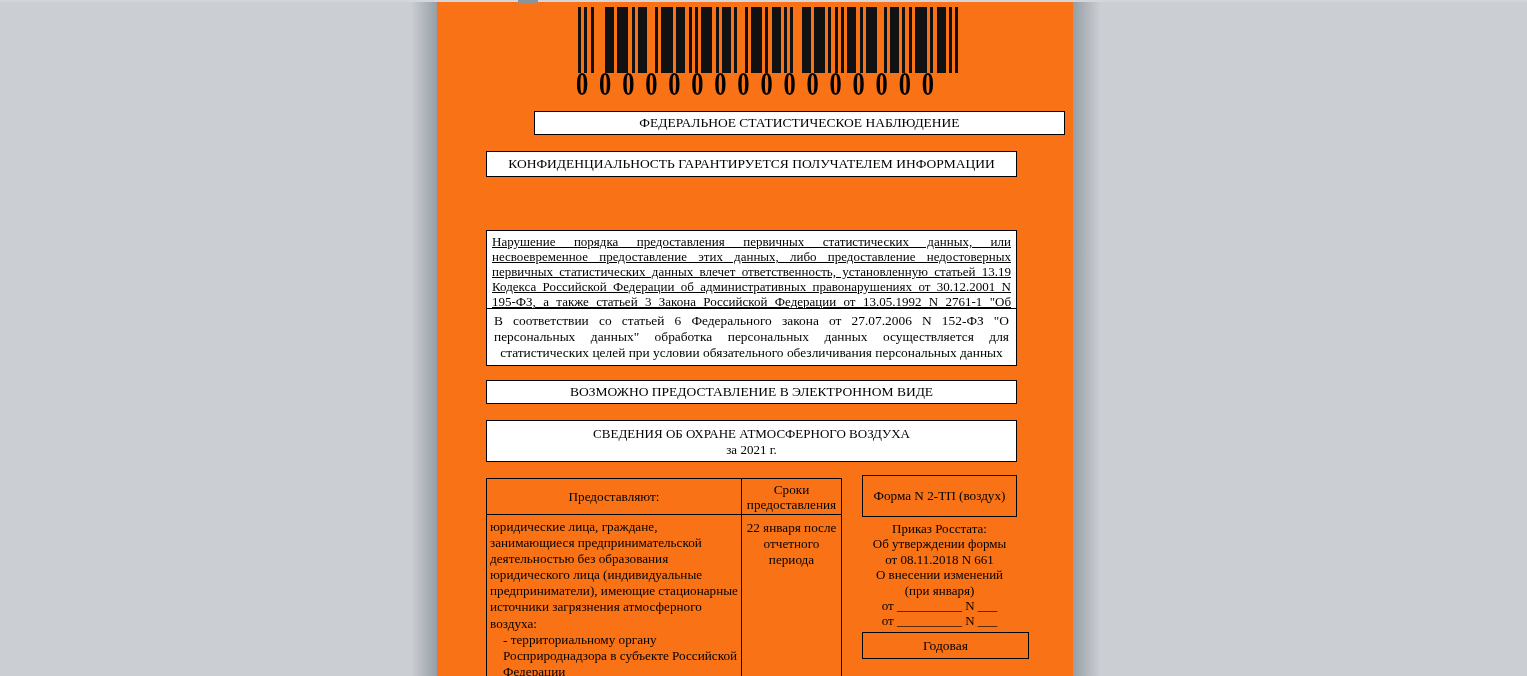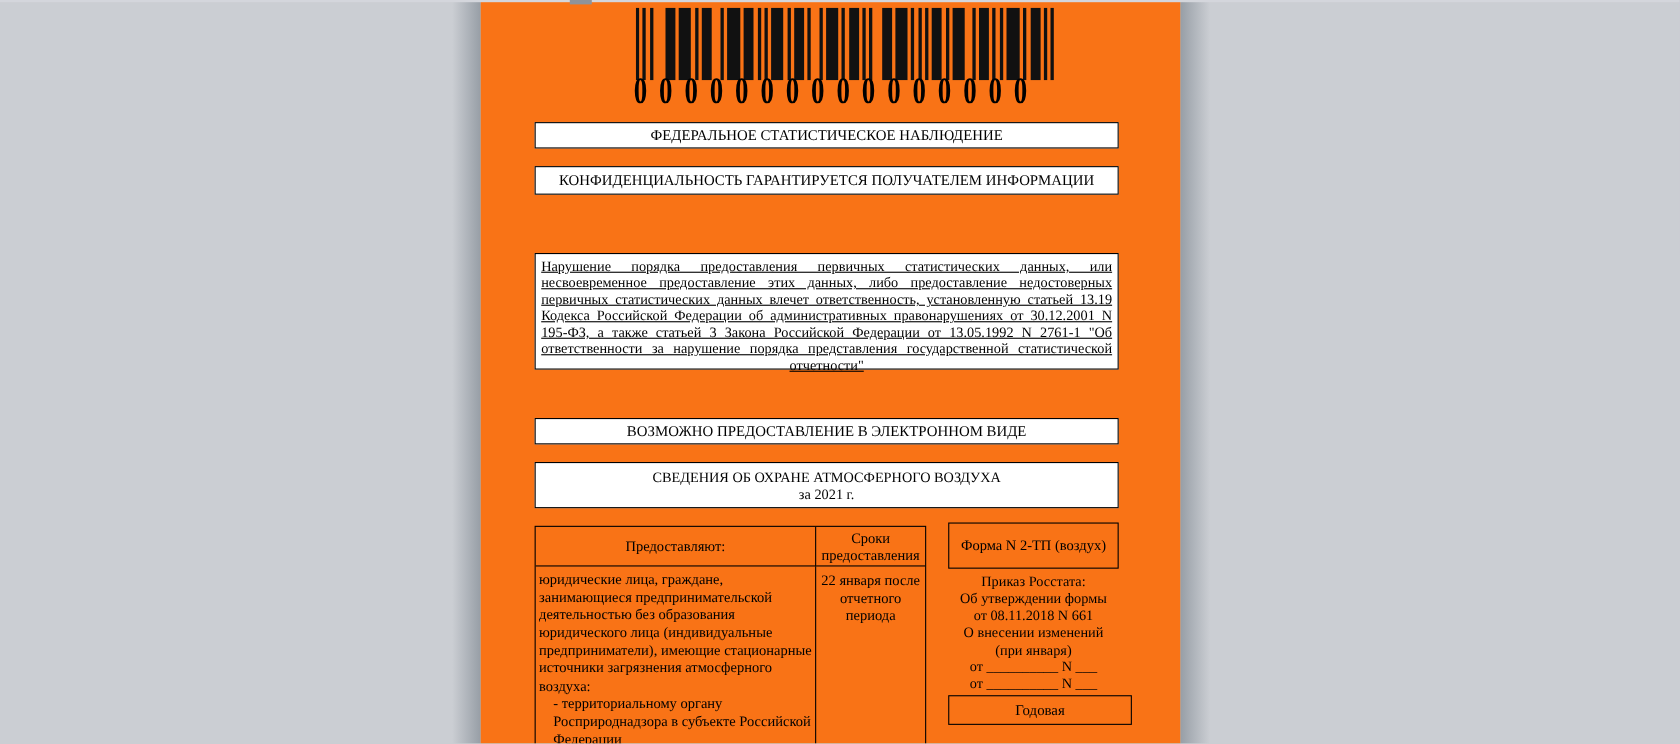--- a/index.html
+++ b/index.html
@@ -43,21 +43,21 @@
     transform: scaleX(0.72); transform-origin: 50% 50%;
     white-space: nowrap; line-height: 34px;
   }
   
   .nbox {
     position: absolute; left: 49px; width: 531px;
     border: 1.5px solid #000; background: #fff;
   }
   .nbox.center { display: flex; align-items: center; justify-content: center; text-align: center; }
   .caps { font-size: 13.5px; }
-  .box-federal   { top: 111px; height: 24px; }
+  .box-federal   { top: 111px; height: 24px; margin-left: 48px; }
   .box-confid    { top: 151px; height: 26px; }
   .box-violation { top: 190px; height: 106px; padding: 3px 5px; margin-top: 40px; }
   .box-personal  { top: 308px; height: 58px; padding: 4px 7px; }
   .box-electronic{ top: 380px; height: 24px; }
   .box-title     { top: 420px; height: 42px; padding-top: 5px; text-align: center; }
   .violation-text {
     font-size: 13px; line-height: 15px;
     text-align: justify; text-align-last: center;
     text-decoration: underline;
   }
@@ -160,20 +160,23 @@
   </div>
 
   <div class="nbox center box-confid">
     <span class="caps">КОНФИДЕНЦИАЛЬНОСТЬ ГАРАНТИРУЕТСЯ ПОЛУЧАТЕЛЕМ ИНФОРМАЦИИ</span>
   </div>
 
   <div class="nbox box-violation">
     <div class="violation-text">Нарушение порядка предоставления первичных статистических данных, или несвоевременное предоставление этих данных, либо предоставление недостоверных первичных статистических данных влечет ответственность, установленную статьей 13.19 Кодекса Российской Федерации об административных правонарушениях от 30.12.2001 N 195-ФЗ, а также статьей 3 Закона Российской Федерации от 13.05.1992 N 2761-1 "Об ответственности за нарушение порядка представления государственной статистической отчетности"</div>
   </div>
 
+  <div class="nbox box-personal">
+    <div class="personal-text">В соответствии со статьей 6 Федерального закона от 27.07.2006 N 152-ФЗ "О персональных данных" обработка персональных данных осуществляется для статистических целей при условии обязательного обезличивания персональных данных</div>
+  </div>
 
   <div class="nbox center box-electronic">
     <span class="caps">ВОЗМОЖНО ПРЕДОСТАВЛЕНИЕ В ЭЛЕКТРОННОМ ВИДЕ</span>
   </div>
 
   <div class="nbox box-title">
     <div class="title-main">СВЕДЕНИЯ ОБ ОХРАНЕ АТМОСФЕРНОГО ВОЗДУХА</div>
     <div class="title-period">за 2021  г.</div>
   </div>
 

